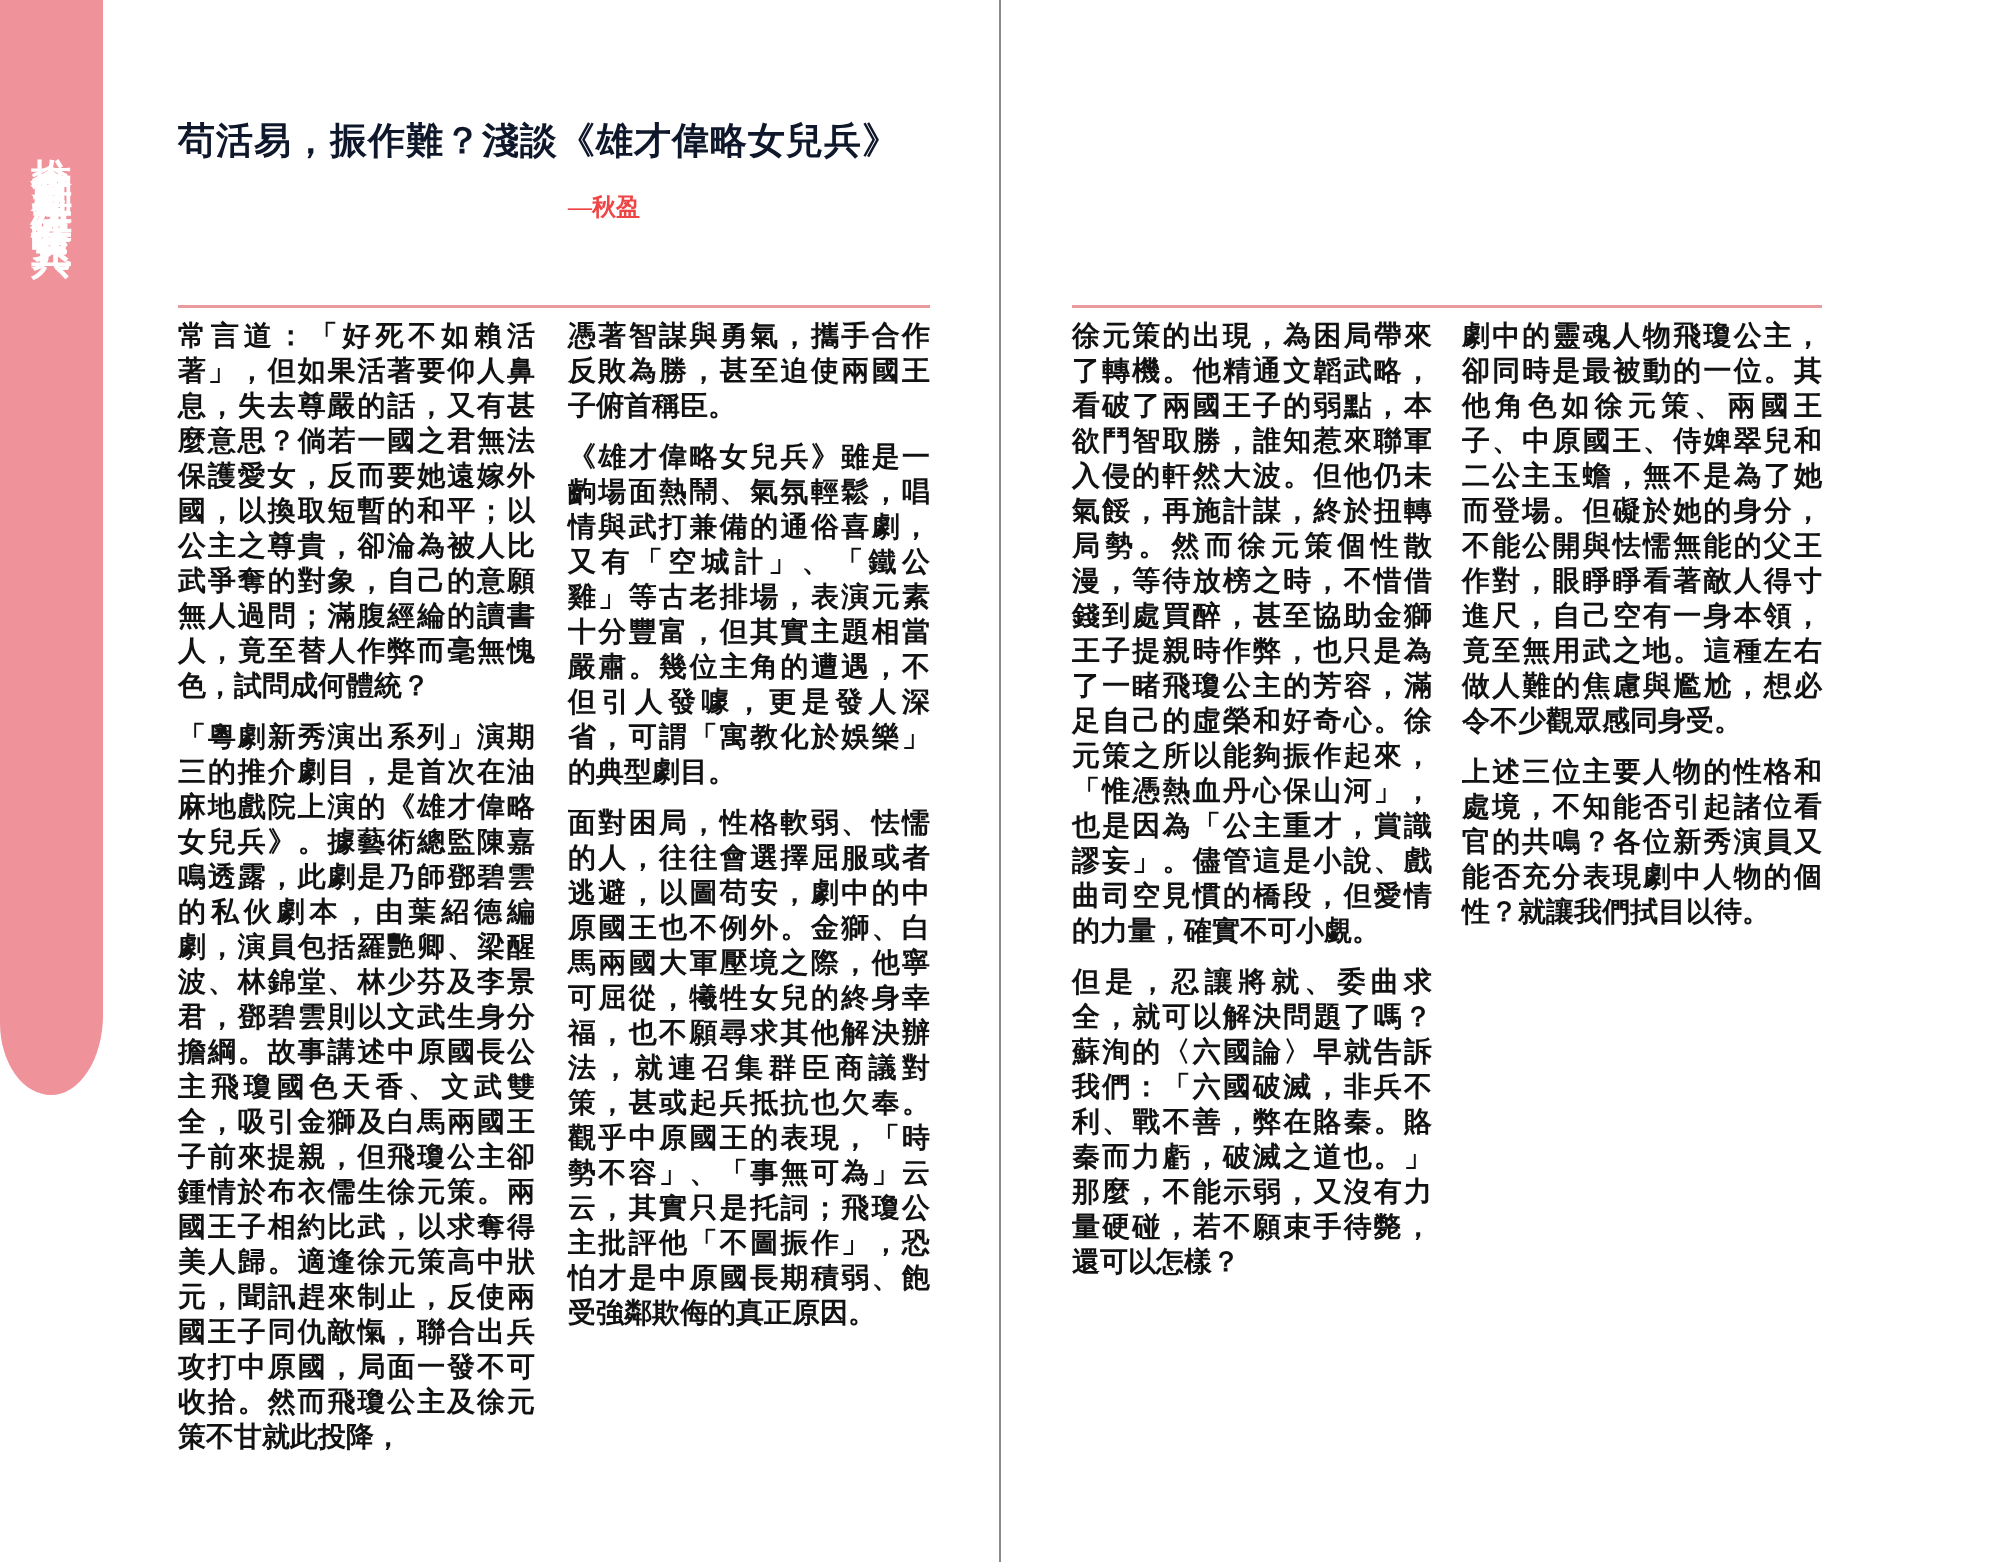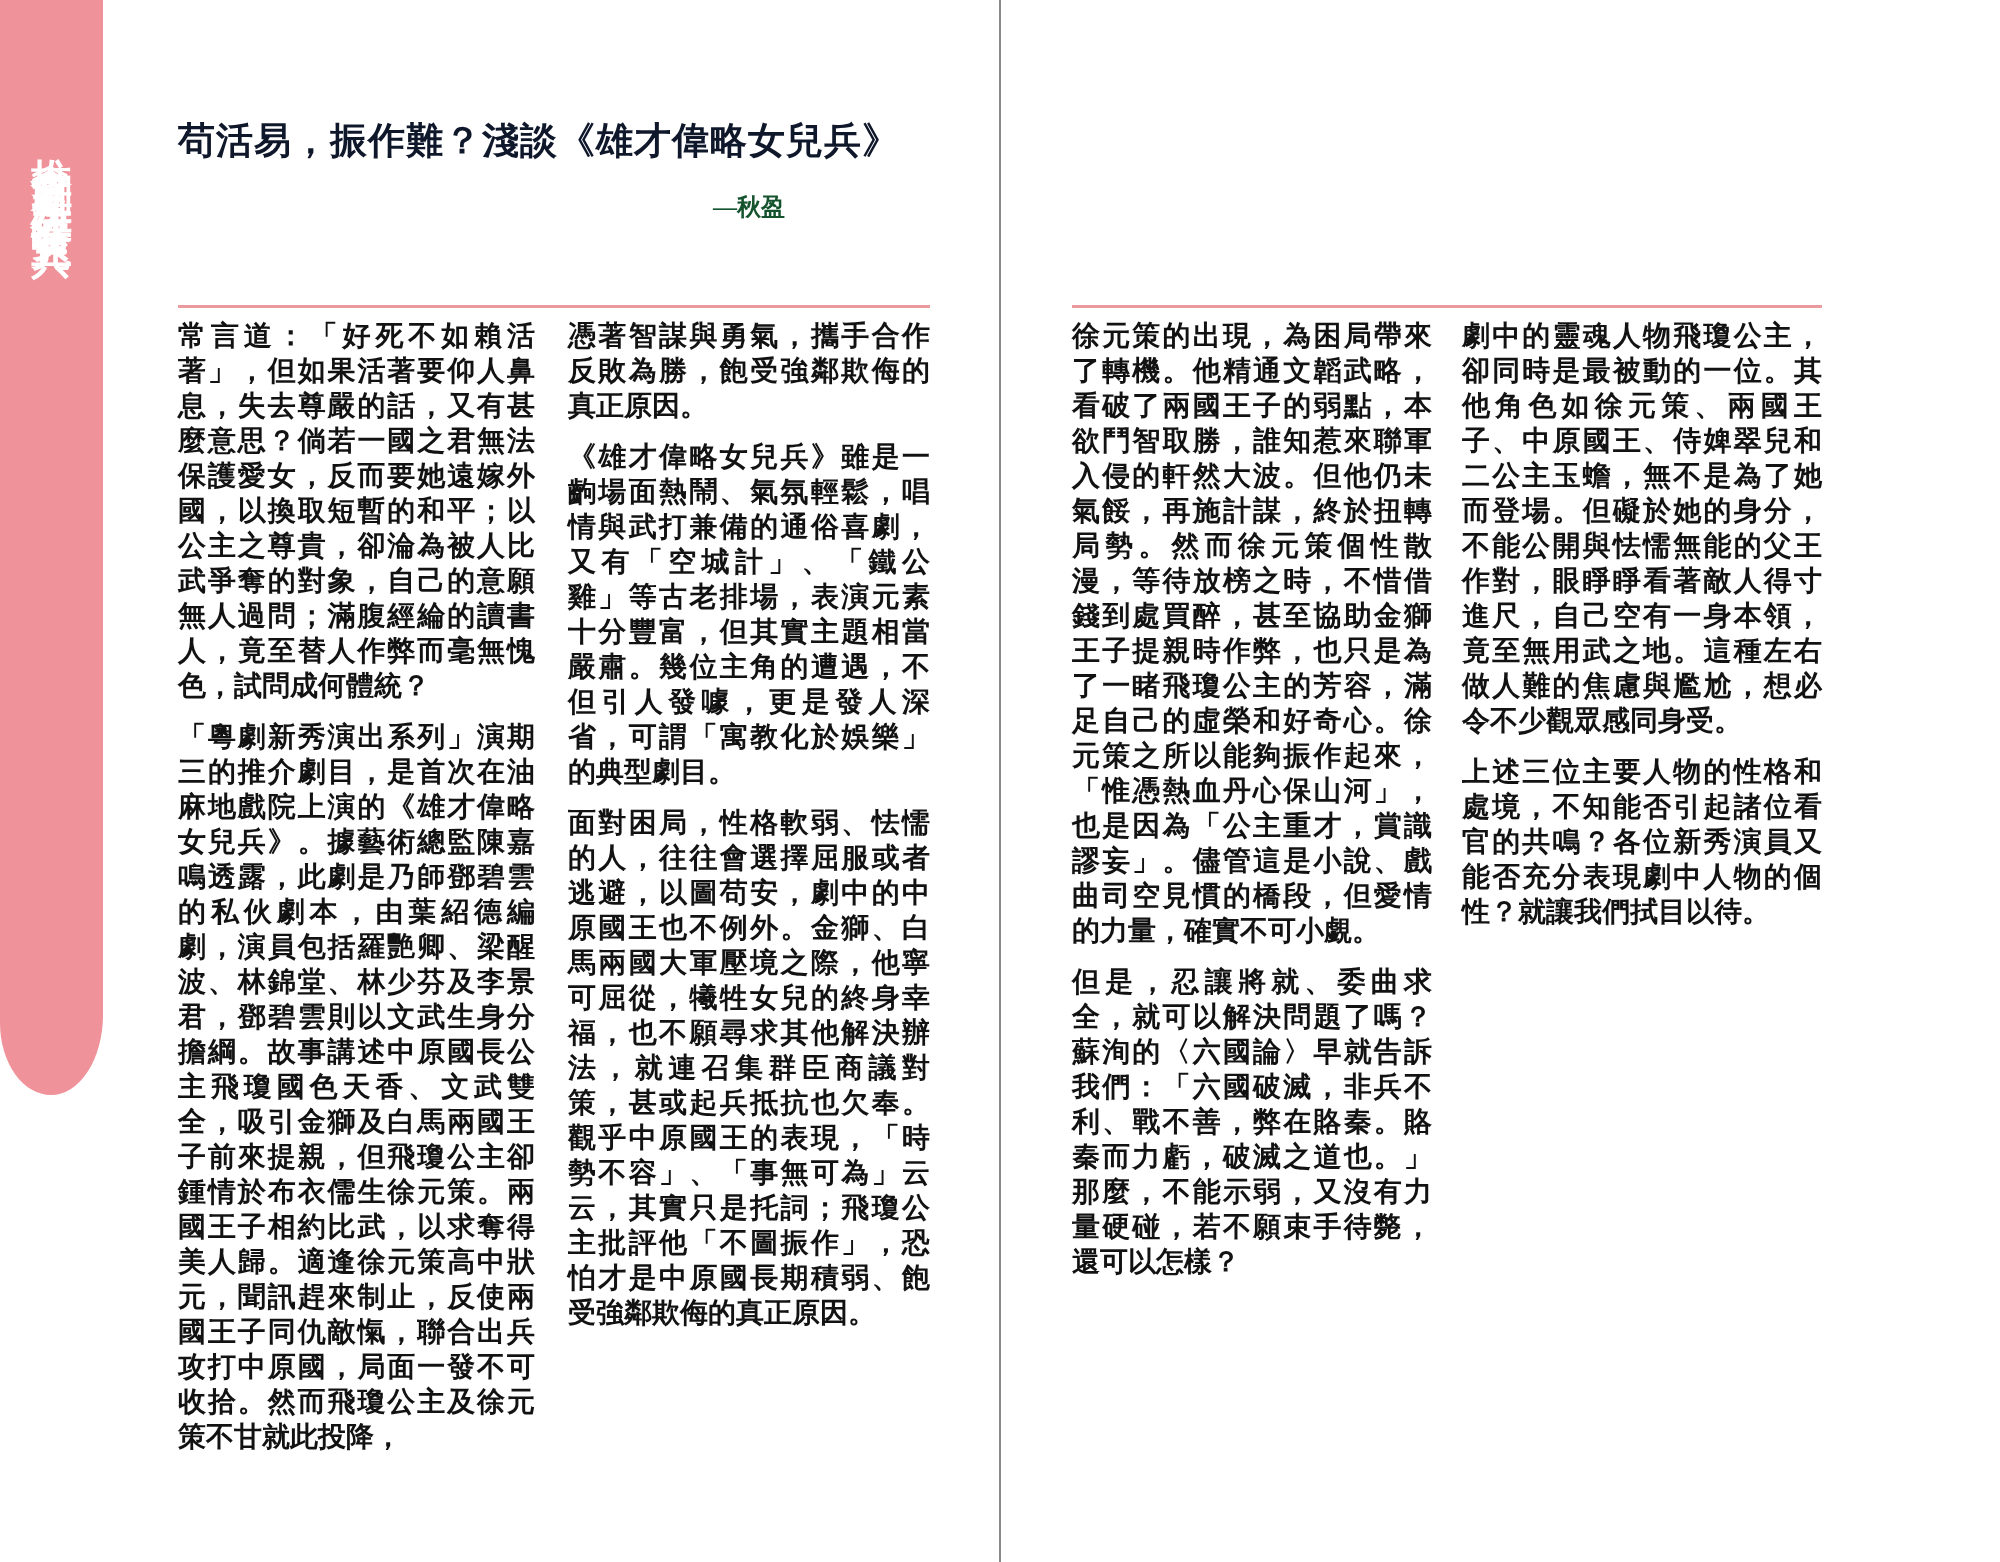--- a/index.html
+++ b/index.html
@@ -41,23 +41,23 @@
   .article-title {
     position: absolute; left: 178px; top: 116px;
     font-size: 37px; font-weight: bold;
     color: #0f172a;
     letter-spacing: 1px;
     white-space: nowrap;
   }
   .article-author {
     position: absolute; left: 568px; top: 191px;
     width: 362px;
-    text-align: center;
+    text-align: left;
     font-size: 24px; font-weight: bold;
-    color: #14532d;
+    color: #ef4444;
   }
 
   
   .rule { position: absolute; top: 305px; height: 3px; background: #e99a9d; }
   .rule-left  { left: 178px;  width: 752px; }
   .rule-right { left: 1072px; width: 750px; }
 
   
   .col {
     position: absolute; top: 318px;
@@ -90,21 +90,21 @@
 
 <div class="rule rule-left"></div>
 <div class="rule rule-right"></div>
 
 <div class="col col-1">
   <p>常言道：「好死不如賴活著」，但如果活著要仰人鼻息，失去尊嚴的話，又有甚麼意思？倘若一國之君無法保護愛女，反而要她遠嫁外國，以換取短暫的和平；以公主之尊貴，卻淪為被人比武爭奪的對象，自己的意願無人過問；滿腹經綸的讀書人，竟至替人作弊而毫無愧色，試問成何體統？</p>
   <p>「粵劇新秀演出系列」演期三的推介劇目，是首次在油麻地戲院上演的《雄才偉略女兒兵》。據藝術總監陳嘉鳴透露，此劇是乃師鄧碧雲的私伙劇本，由葉紹德編劇，演員包括羅艷卿、梁醒波、林錦堂、林少芬及李景君，鄧碧雲則以文武生身分擔綱。故事講述中原國長公主飛瓊國色天香、文武雙全，吸引金獅及白馬兩國王子前來提親，但飛瓊公主卻鍾情於布衣儒生徐元策。兩國王子相約比武，以求奪得美人歸。適逢徐元策高中狀元，聞訊趕來制止，反使兩國王子同仇敵愾，聯合出兵攻打中原國，局面一發不可收拾。然而飛瓊公主及徐元策不甘就此投降，</p>
 </div>
 
 <div class="col col-2">
-  <p>憑著智謀與勇氣，攜手合作反敗為勝，飽受強鄰欺侮的真正原因。</p>
+  <p>憑著智謀與勇氣，攜手合作反敗為勝，甚至迫使兩國王子俯首稱臣。</p>
   <p>《雄才偉略女兒兵》雖是一齣場面熱鬧、氣氛輕鬆，唱情與武打兼備的通俗喜劇，又有「空城計」、「鐵公雞」等古老排場，表演元素十分豐富，但其實主題相當嚴肅。幾位主角的遭遇，不但引人發噱，更是發人深省，可謂「寓教化於娛樂」的典型劇目。</p>
   <p>面對困局，性格軟弱、怯懦的人，往往會選擇屈服或者逃避，以圖苟安，劇中的中原國王也不例外。金獅、白馬兩國大軍壓境之際，他寧可屈從，犧牲女兒的終身幸福，也不願尋求其他解決辦法，就連召集群臣商議對策，甚或起兵抵抗也欠奉。觀乎中原國王的表現，「時勢不容」、「事無可為」云云，其實只是托詞；飛瓊公主批評他「不圖振作」，恐怕才是中原國長期積弱、飽受強鄰欺侮的真正原因。</p>
 </div>
 
 <div class="col col-3">
   <p>徐元策的出現，為困局帶來了轉機。他精通文韜武略，看破了兩國王子的弱點，本欲鬥智取勝，誰知惹來聯軍入侵的軒然大波。但他仍未氣餒，再施計謀，終於扭轉局勢。然而徐元策個性散漫，等待放榜之時，不惜借錢到處買醉，甚至協助金獅王子提親時作弊，也只是為了一睹飛瓊公主的芳容，滿足自己的虛榮和好奇心。徐元策之所以能夠振作起來，「惟憑熱血丹心保山河」，也是因為「公主重才，賞識謬妄」。儘管這是小說、戲曲司空見慣的橋段，但愛情的力量，確實不可小覷。</p>
   <p>但是，忍讓將就、委曲求全，就可以解決問題了嗎？蘇洵的〈六國論〉早就告訴我們：「六國破滅，非兵不利、戰不善，弊在賂秦。賂秦而力虧，破滅之道也。」那麼，不能示弱，又沒有力量硬碰，若不願束手待斃，還可以怎樣？</p>
 </div>
 
 <div class="col col-4">

